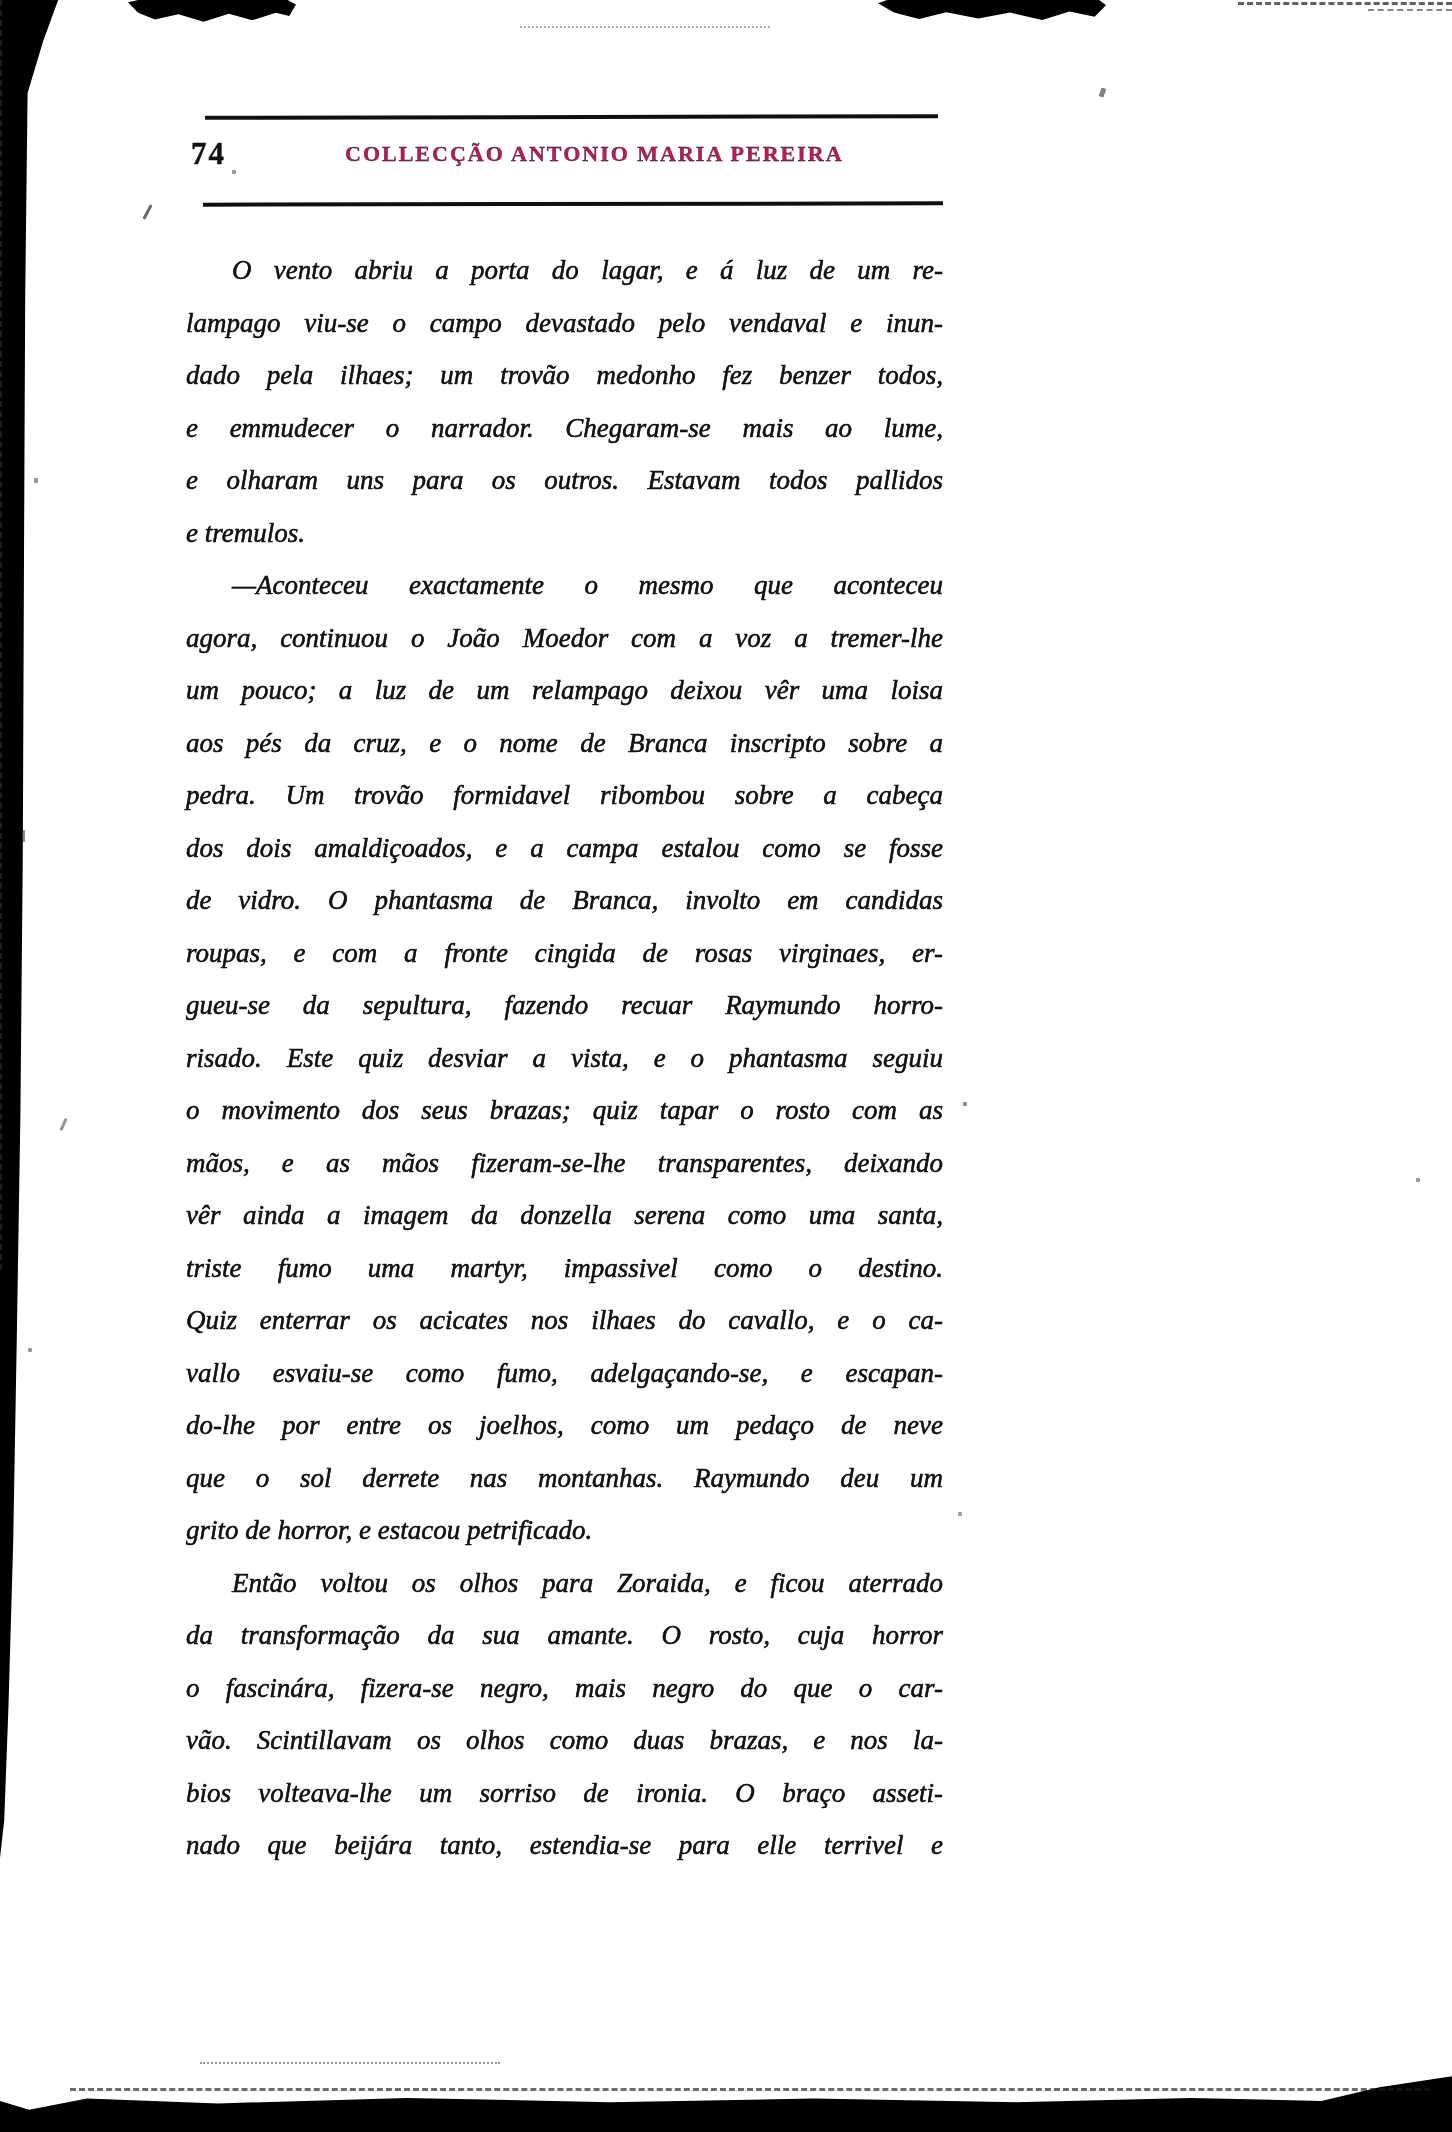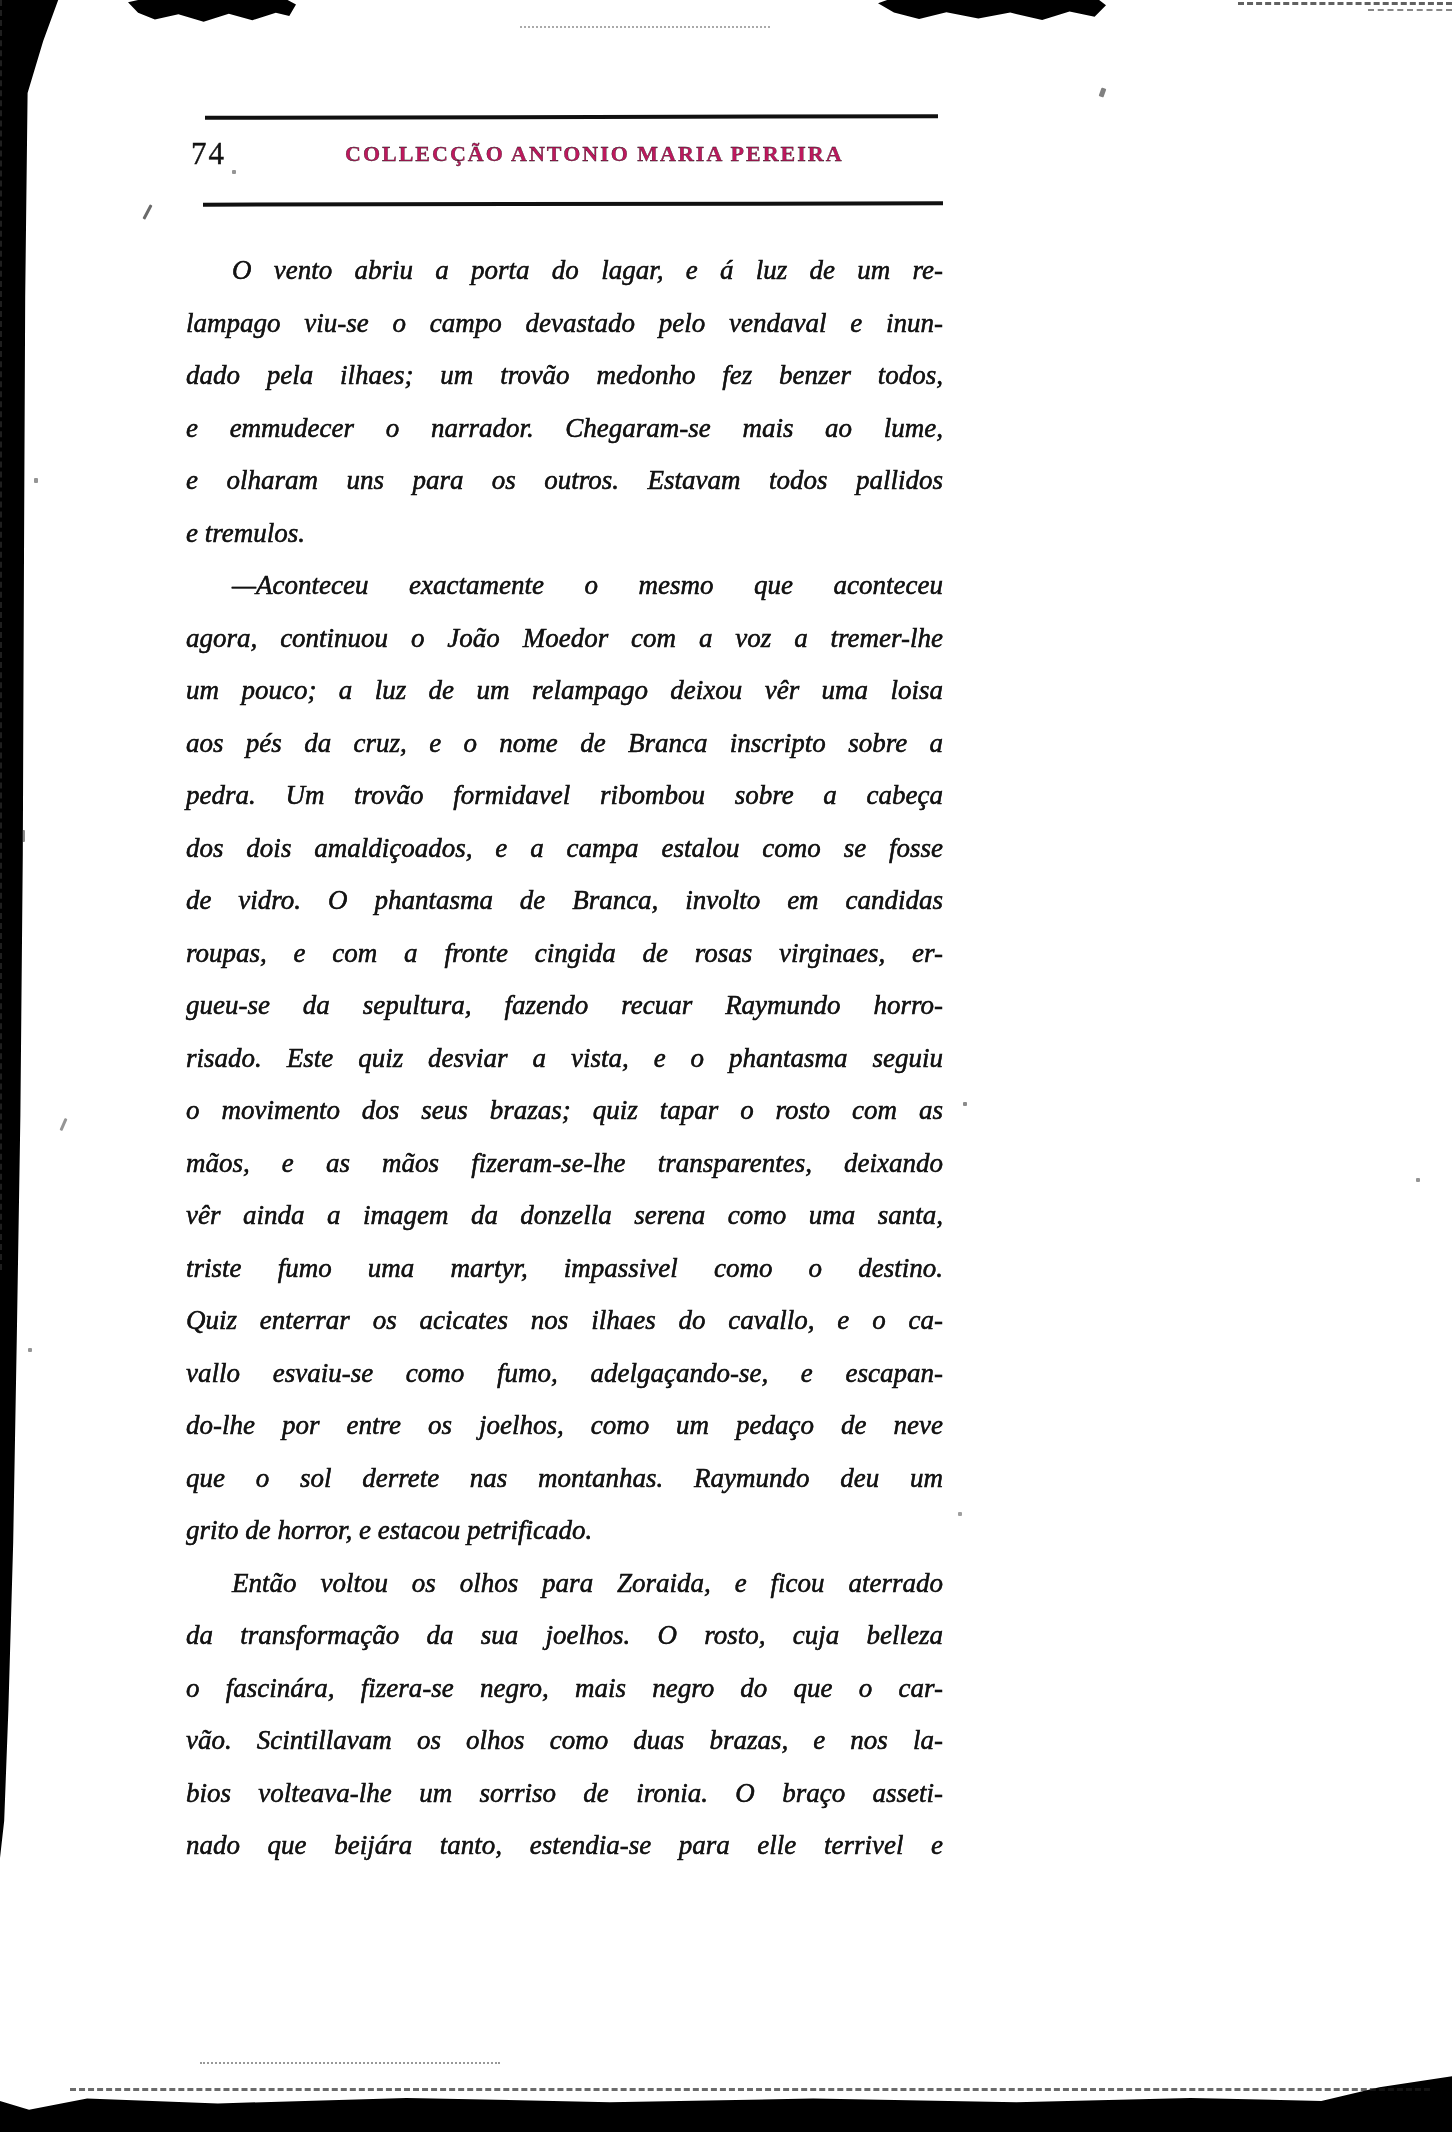--- a/index.html
+++ b/index.html
@@ -9,21 +9,21 @@
     font-family:"Liberation Serif", serif;
   }
   .page{position:absolute;inset:0;background:#ffffff;}
 
   
   .rule{position:absolute;background:#101010;}
   .rule.top{left:205px;top:115px;width:733px;height:4px;transform:rotate(-0.12deg);}
   .rule.bottom{left:203px;top:202px;width:740px;height:4px;transform:rotate(-0.1deg);}
   .pagenum{
     position:absolute;left:191px;top:136px;
-    font-size:31px;font-weight:400;letter-spacing:2px;color:#121212;
+    font-size:31px;font-weight:700;letter-spacing:2px;color:#121212;
     -webkit-text-stroke:0.4px #121212;
   }
   .header-title{
     position:absolute;left:345px;top:141px;width:470px;text-align:center;
     font-size:22px;font-weight:700;letter-spacing:2px;color:#be185d;
     -webkit-text-stroke:0.3px #121212;white-space:nowrap;
   }
 
   
   .body-text{
@@ -96,21 +96,21 @@
       <div class="line">o movimento dos seus brazas; quiz tapar o rosto com as</div>
       <div class="line">mãos, e as mãos fizeram-se-lhe transparentes, deixando</div>
       <div class="line">vêr ainda a imagem da donzella serena como uma santa,</div>
       <div class="line">triste fumo uma martyr, impassivel como o destino.</div>
       <div class="line">Quiz enterrar os acicates nos ilhaes do cavallo, e o ca-</div>
       <div class="line">vallo esvaiu-se como fumo, adelgaçando-se, e escapan-</div>
       <div class="line">do-lhe por entre os joelhos, como um pedaço de neve</div>
       <div class="line">que o sol derrete nas montanhas. Raymundo deu um</div>
       <div class="line last">grito de horror, e estacou petrificado.</div>
       <div class="line first">Então voltou os olhos para Zoraida, e ficou aterrado</div>
-      <div class="line">da transformação da sua joelhos. O rosto, cuja belleza</div>
+      <div class="line">da transformação da sua amante. O rosto, cuja horror</div>
       <div class="line">o fascinára, fizera-se negro, mais negro do que o car-</div>
       <div class="line">vão. Scintillavam os olhos como duas brazas, e nos la-</div>
       <div class="line">bios volteava-lhe um sorriso de ironia. O braço asseti-</div>
       <div class="line">nado que beijára tanto, estendia-se para elle terrivel e</div>
     </div>
 
   <div class="art left-bar"></div>
   <div class="art blob1"></div>
   <div class="art blob2"></div>
   <div class="dash-line tr-dots1"></div>

